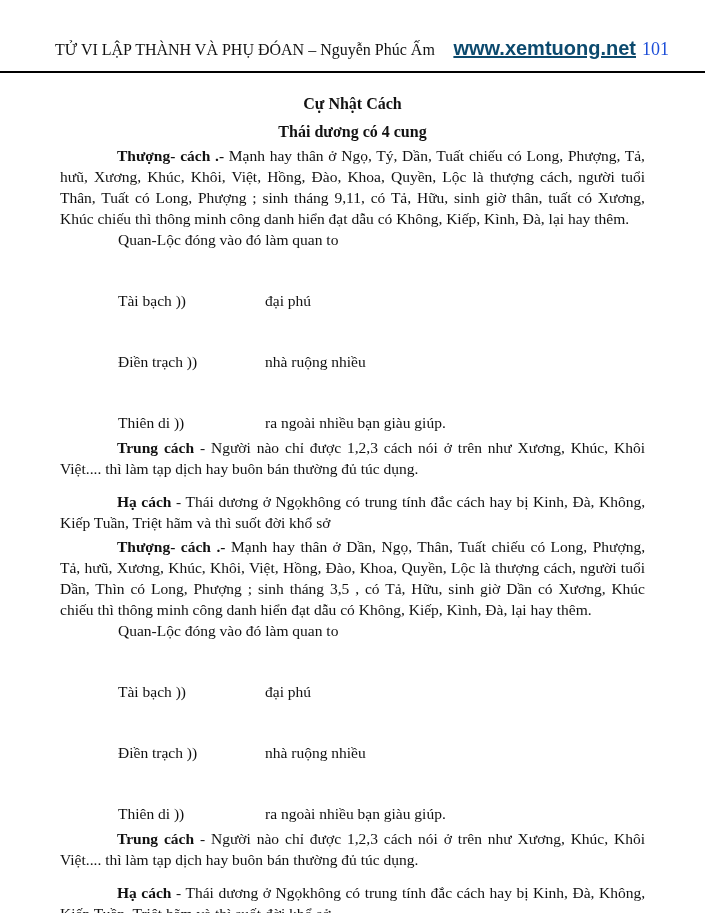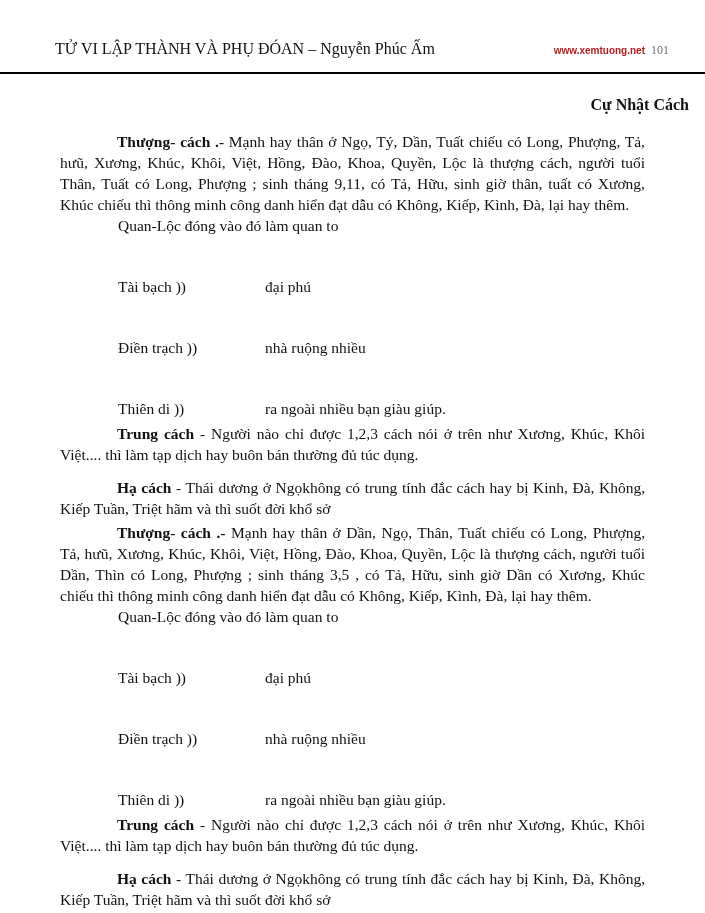--- a/index.html
+++ b/index.html
@@ -22,41 +22,42 @@
     padding: 38px 36px 0 55px;
   }
   .book-title {
     font-size: 16px;
     white-space: nowrap;
   }
   .header-right { white-space: nowrap; }
   .site-link {
     font-family: "Liberation Sans", "DejaVu Sans", sans-serif;
     font-weight: bold;
-    font-size: 10px;
-    color: #b91c1c;
+    font-size: 20px;
+    color: #0c4a6e;
+    text-decoration: underline;
     cursor: pointer;
   }
   .page-num {
-    font-size: 12px;
+    font-size: 18px;
     margin-left: 6px;
-    color: #737373;
+    color: #1d4ed8;
   }
   .rule {
     margin-top: 11px;
     border-top: 2px solid #000;
     width: 100%;
     height: 0;
   }
   .doc-title, .doc-subtitle, .sec-head {
-    text-align: right;
+    text-align: center;
     font-weight: bold;
     font-size: 16px;
     white-space: pre-wrap;
-    margin: 16px;
+    margin: 0;
   }
   .doc-title { margin-top: 20px; }
   .doc-subtitle { margin-top: 7px; }
   .sec-head { margin-top: 20px; }
   .sec-head.first { margin-top: 19px; }
   .para {
     margin: 3px 60px 0 60px;
     text-align: justify;
     text-indent: 57px;
   }
@@ -83,20 +84,21 @@
   <div class="header">
     <span class="book-title">TỬ VI LẬP THÀNH VÀ PHỤ ĐÓAN – Nguyễn Phúc Ấm</span>
     <span class="header-right">
       <a class="site-link">www.xemtuong.net</a><span class="page-num">101</span>
     </span>
   </div>
 
   <div class="rule"></div>
 
   <div class="doc-title">Cự Nhật Cách</div>
+  <div class="doc-subtitle">Thái dương có 4 cung</div>
 
   <div>
     <p class="para"><span class="lead">Thượng- cách .-</span><span> Mạnh hay thân ở Ngọ, Tý, Dần, Tuất chiếu có Long, Phượng, Tả, hưũ, Xương, Khúc, Khôi, Việt, Hồng, Đào, Khoa, Quyền, Lộc là thượng cách, người tuổi Thân, Tuất có Long, Phượng ; sinh tháng 9,11, có Tả, Hữu, sinh giờ thân, tuất có Xương, Khúc chiếu thì thông minh công danh hiển đạt dẫu có Không, Kiếp, Kình, Đà, lại hay thêm.</span></p>
     <div class="line-indent">Quan-Lộc đóng vào đó làm quan to</div>
     <div class="pair"><span class="pair-label">Tài bạch ))</span><span>đại phú</span></div>
     <div class="pair"><span class="pair-label">Điền trạch ))</span><span>nhà ruộng nhiều</span></div>
     <div class="pair"><span class="pair-label">Thiên di ))</span><span>ra ngoài nhiều bạn giàu giúp.</span></div>
     <p class="para trung"><span class="lead">Trung cách</span><span> - Người nào chỉ được 1,2,3 cách nói ở trên như  Xương, Khúc, Khôi Việt.... thì làm tạp dịch hay buôn bán thường đủ túc dụng.</span></p>
     <p class="para ha"><span class="lead">Hạ cách</span><span> - Thái dương ở Ngọkhông có trung tính đắc cách hay bị Kinh, Đà, Không, Kiếp Tuần, Triệt hãm và thì suốt đời khổ sở</span></p>
   </div>

